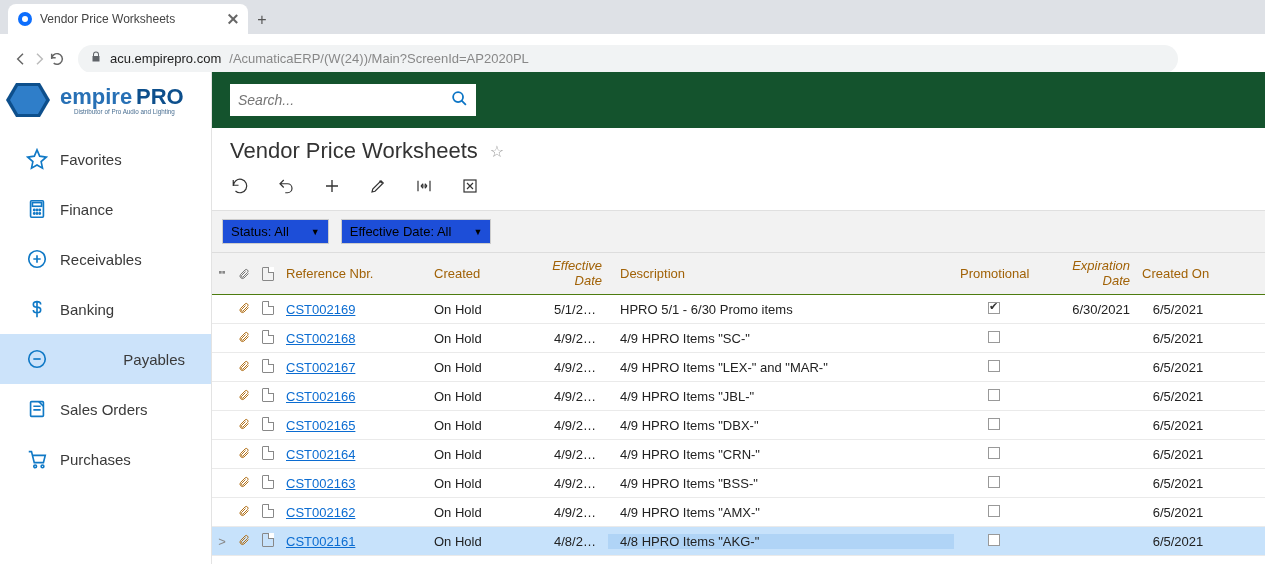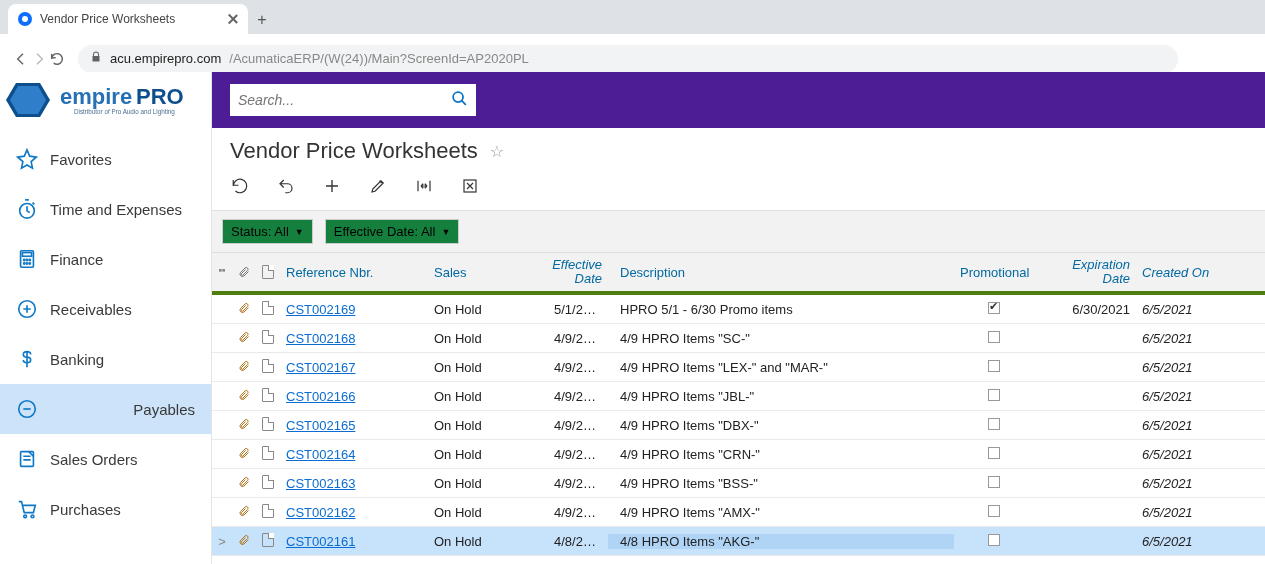--- a/index.html
+++ b/index.html
@@ -26,61 +26,61 @@
   .url-box .lock { color: #5f6368; }
   .url-box .host { color: #222; }
   .url-box .path { color: #888; }
 
   
   .app { display: flex; height: calc(564px - 72px); }
   .sidebar { width: 212px; background: #fff; border-right: 1px solid #e3e3e3; }
   .logo { padding: 6px 6px 4px 6px; }
   .logo svg { width: 200px; height: 48px; }
 
-  .nav-item { display: flex; align-items: center; gap: 12px; padding: 14px 16px; color: #3a3a3a; font-size: 15px; cursor: pointer; }
+  .nav-item { display: flex; align-items: center; gap: 12px; padding: 14px 26px; color: #3a3a3a; font-size: 15px; cursor: pointer; }
   .nav-item.active { background: #cce3fa; justify-content: space-between; }
   .nav-item .icon { width: 22px; height: 22px; display: flex; align-items: center; justify-content: center; color: #1079c6; }
   .nav-item .icon svg { width: 22px; height: 22px; }
 
   .main { flex: 1; display: flex; flex-direction: column; }
-  .topbar { background: #4c1d95; height: 56px; display: flex; align-items: center; padding-left: 18px; }
+  .topbar { background: #14532d; height: 56px; display: flex; align-items: center; padding-left: 18px; }
   .searchbox { background: #fff; width: 246px; height: 32px; display: flex; align-items: center; padding: 0 8px; }
   .searchbox input { border: none; outline: none; font-size: 14px; font-style: italic; color: #666; flex: 1; }
   .searchbox .sicon { color: #0a74c5; }
 
   .page-title-row { display: flex; align-items: center; gap: 12px; padding: 10px 18px 8px 18px; }
   .page-title { font-size: 22px; color: #333; }
   .star { color: #9a9a9a; font-size: 16px; cursor: pointer; }
 
   .toolbar { display: flex; align-items: center; gap: 26px; padding: 4px 18px 14px 18px; border-bottom: 1px solid #e0e0e0; }
   .toolbar .tbtn { width: 20px; height: 20px; display: flex; align-items: center; justify-content: center; color: #333; cursor: pointer; }
   .toolbar .tbtn svg { width: 18px; height: 18px; }
 
   .filter-row { background: #f2f2f2; padding: 8px 10px; display: flex; gap: 12px; border-bottom: 1px solid #ddd; }
-  .filter-btn { background: #15803d; border: 1px solid #ccc; padding: 4px 8px; font-size: 13px; display: flex; align-items: center; gap: 6px; cursor: pointer; }
+  .filter-btn { background: #1d4ed8; border: 1px solid #ccc; padding: 4px 8px; font-size: 13px; display: flex; align-items: center; gap: 22px; cursor: pointer; }
   .filter-btn .caret { font-size: 9px; }
 
   .grid-head, .grid-row { display: flex; align-items: center; font-size: 13px; }
-  .grid-head { background: #f2f2f2; color: #0369a1; height: 42px; border-bottom: 4px solid #4d7c0f; }
+  .grid-head { background: #f2f2f2; color: #a16207; height: 42px; border-bottom: 1px solid #4d7c0f; }
   .grid-head .cell { display: flex; align-items: center; }
   .grid-row { height: 29px; border-bottom: 1px solid #eaeaea; color: #222; }
   .grid-row.selected { background: #c7e2fb; }
   .grid-row.selected .cell-desc { background:#b0d4f6;}
   .cell { padding: 0 6px; overflow: hidden; white-space: nowrap; text-overflow: ellipsis; }
   .c-arrow { width: 20px; text-align:center; color:#888;}
   .c-clip { width: 24px; text-align: center; color: #b3731d; }
   .c-doc { width: 24px; text-align: center; color: #888; }
   .c-ref { width: 148px; }
   .c-ref a { color: #0b6cd1; text-decoration: underline; cursor: pointer; }
   .c-status { width: 120px; }
   .c-effdate { width: 60px; text-align: left; }
   .c-desc { width: 346px; padding-left: 12px; }
   .c-promo { width: 80px; text-align: center; }
   .c-expdate { width: 102px; text-align: right; }
-  .c-created { width: 90px; text-align: left; padding-right: 12px; font-style: italic; }
+  .c-created { width: 90px; text-align: center; padding-right: 12px; }
 
   .grid-head .c-effdate, .grid-head .c-expdate { line-height: 1.1; flex-direction: column; align-items: flex-end; justify-content: center; white-space: normal; text-align: right; font-style: italic;}
   .grid-head .wrap { text-align: right; }
 
   .cb { width: 12px; height: 12px; border: 1px solid #999; display: inline-block; position: relative; background: #fff;}
   .cb.checked::after { content: "✔"; position: absolute; top: -3px; left: 0; font-size: 11px; color: #333; }
 
   .doc-icon { width: 12px; height: 14px; border: 1px solid #888; border-radius: 1px; display: inline-block; position: relative; }
   .doc-icon::after { content: ""; position: absolute; right: -1px; top: -1px; width: 5px; height: 5px; background: #fff; border-left: 1px solid #888; border-bottom: 1px solid #888; }
 
@@ -144,29 +144,20 @@
           <span class="icon">
             <svg viewBox="0 0 24 24" fill="none" stroke="currentColor" stroke-width="1.8">
               <path d="M12 2l2.9 6.9L22 10l-5.5 4.8L18 22l-6-3.5L6 22l1.5-7.2L2 10l7.1-1.1z"></path>
             </svg>
           </span>
           <span>Favorites</span>
         </div>
         <div class="nav-item">
           <span class="icon">
             <svg viewBox="0 0 24 24" fill="none" stroke="currentColor" stroke-width="1.8">
-              <circle cx="12" cy="14" r="8"></circle>
-              <path d="M12 9v5l3 2M10 2h4M18 5l2 2"></path>
-            </svg>
-          </span>
-          <span>Time and Expenses</span>
-        </div>
-        <div class="nav-item">
-          <span class="icon">
-            <svg viewBox="0 0 24 24" fill="none" stroke="currentColor" stroke-width="1.8">
               <rect x="5" y="3" width="14" height="18" rx="1"></rect>
               <rect x="7" y="5" width="10" height="4"></rect>
               <circle cx="9" cy="13" r="0.7" fill="currentColor"></circle>
               <circle cx="12" cy="13" r="0.7" fill="currentColor"></circle>
               <circle cx="15" cy="13" r="0.7" fill="currentColor"></circle>
               <circle cx="9" cy="17" r="0.7" fill="currentColor"></circle>
               <circle cx="12" cy="17" r="0.7" fill="currentColor"></circle>
               <circle cx="15" cy="17" r="0.7" fill="currentColor"></circle>
             </svg>
           </span>
@@ -292,21 +283,21 @@
         </div>
       <div class="cell c-clip" style="color:#777">
         <svg width="12" height="14" viewBox="0 0 24 24" fill="none" stroke="currentColor" stroke-width="2">
             <path d="M21 11l-9 9a5 5 0 0 1-7-7l9-9a3.5 3.5 0 0 1 5 5l-9 9a2 2 0 0 1-3-3l8-8"></path>
           </svg>
       </div>
       <div class="cell c-doc">
           <span class="doc-icon"></span>
         </div>
       <div class="cell c-ref">Reference Nbr.</div>
-      <div class="cell c-status">Sales</div>
+      <div class="cell c-status">Created</div>
       <div class="cell c-effdate">
           <span class="wrap">Effective<br>Date</span>
         </div>
       <div class="cell c-desc">Description</div>
       <div class="cell c-promo" style="text-align:right">Promotional</div>
       <div class="cell c-expdate">
           <span class="wrap">Expiration<br>Date</span>
         </div>
       <div class="cell c-created">Created On</div>
     </div>

